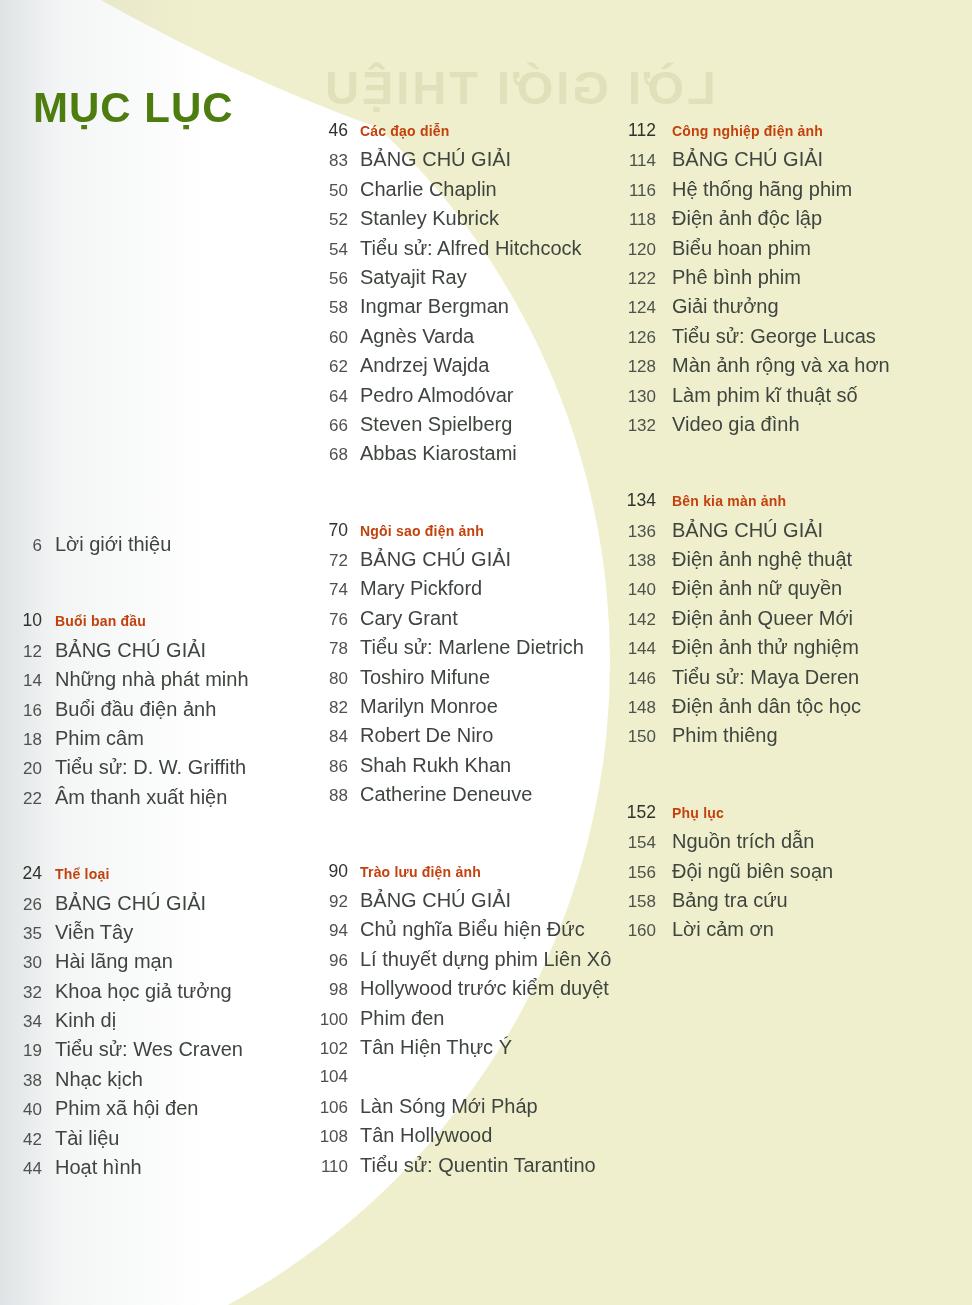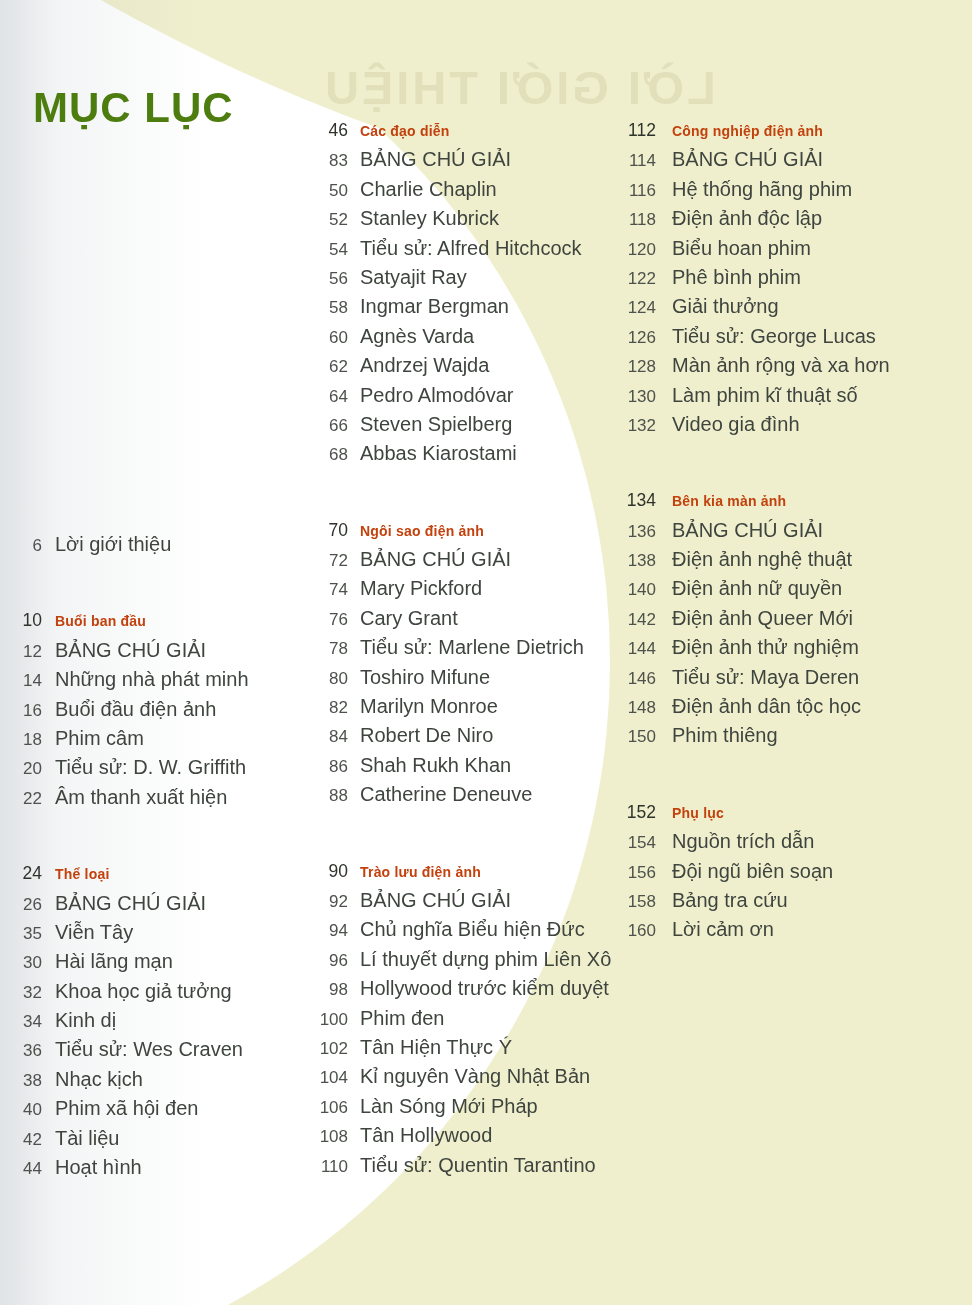--- a/index.html
+++ b/index.html
@@ -131,21 +131,21 @@
         </div>
         <div class="row">
           <span class="num">32</span>
           <span class="lbl">Khoa học giả tưởng</span>
         </div>
         <div class="row">
           <span class="num">34</span>
           <span class="lbl">Kinh dị</span>
         </div>
         <div class="row">
-          <span class="num">36</span>
+          <span class="num">19</span>
           <span class="lbl">Tiểu sử: Wes Craven</span>
         </div>
         <div class="row">
           <span class="num">38</span>
           <span class="lbl">Nhạc kịch</span>
         </div>
         <div class="row">
           <span class="num">40</span>
           <span class="lbl">Phim xã hội đen</span>
         </div>
@@ -276,21 +276,20 @@
         <div class="row">
           <span class="num">100</span>
           <span class="lbl">Phim đen</span>
         </div>
         <div class="row">
           <span class="num">102</span>
           <span class="lbl">Tân Hiện Thực Ý</span>
         </div>
         <div class="row">
           <span class="num">104</span>
-          <span class="lbl">Kỉ nguyên Vàng Nhật Bản</span>
         </div>
         <div class="row">
           <span class="num">106</span>
           <span class="lbl">Làn Sóng Mới Pháp</span>
         </div>
         <div class="row">
           <span class="num">108</span>
           <span class="lbl">Tân Hollywood</span>
         </div>
         <div class="row">

